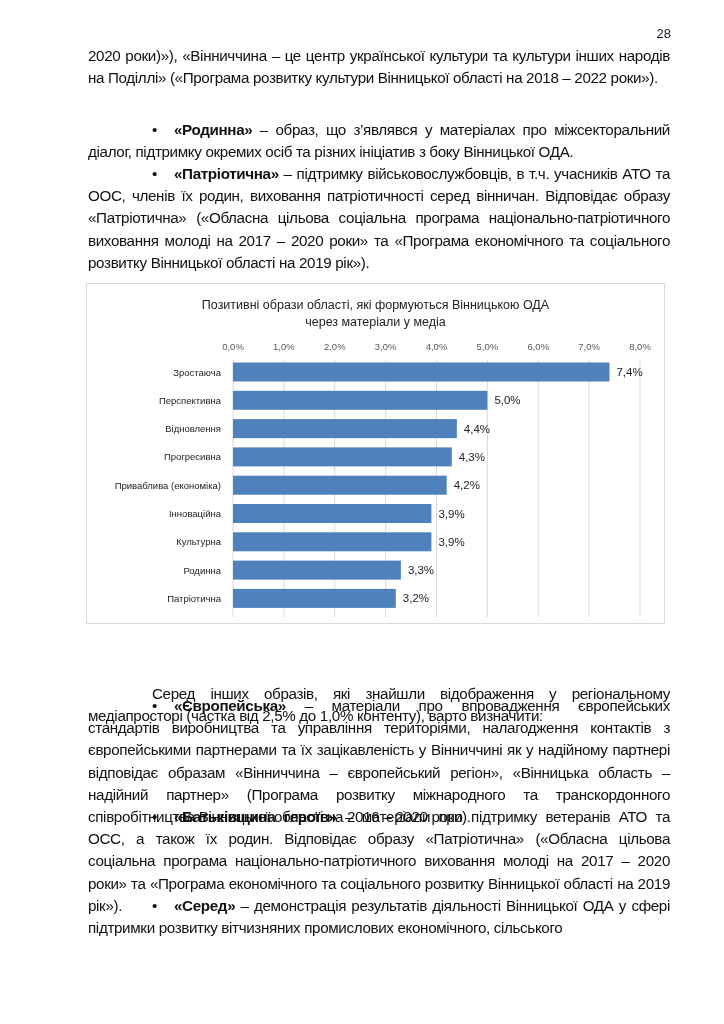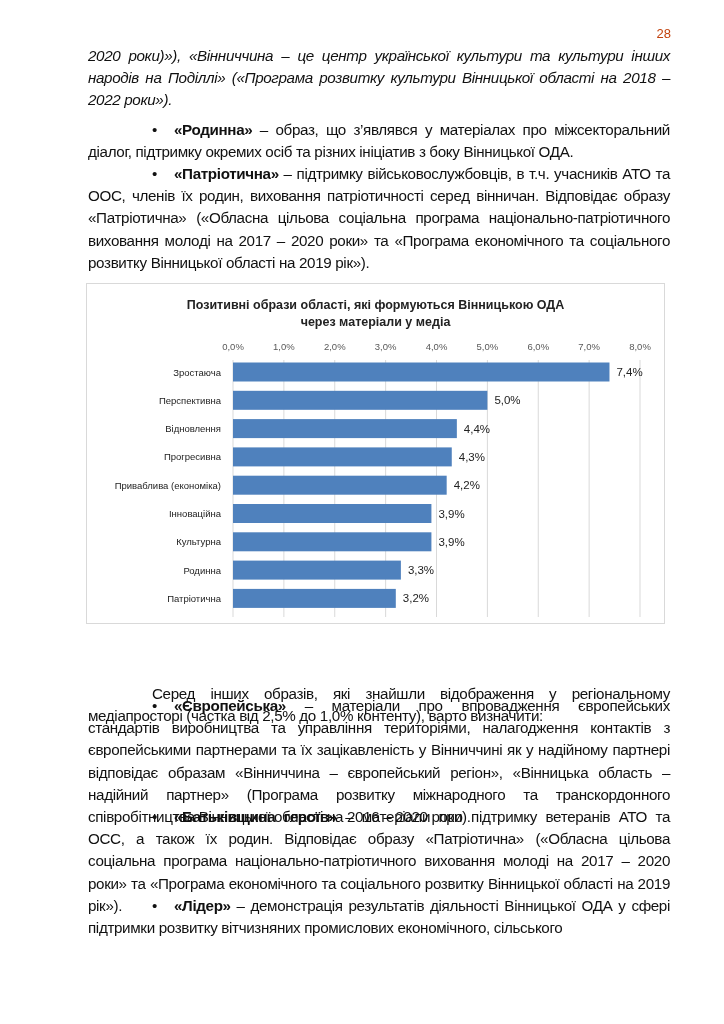--- a/index.html
+++ b/index.html
@@ -1,36 +1,36 @@
 <!DOCTYPE html>
 <html><head>
 <meta charset="utf-8">
 <style>
   html, body { margin:0; padding:0; background:#ffffff; }
   body { width:724px; height:1024px; position:relative; overflow:hidden;
          font-family:"Liberation Sans Narrow","Liberation Sans", sans-serif; color:#111; }
-  .page-num { position:absolute; top:26px; right:53px; font-size:13px; color:#c2410c; }
+  .page-num { position:absolute; top:26px; right:53px; font-size:13px; color:#0f172a; }
   .para { position:absolute; left:88px; width:582px; font-size:15.2px; line-height:22.2px;
           text-align:justify; letter-spacing:-0.35px; }
   .para .ind { display:inline-block; width:64px; }
   .para .bul { display:inline-block; width:14px; }
   .para b { font-weight:bold;margin-left:8px; }
   .chart { position:absolute; left:86px; top:283px; width:579px; height:341px;
            border:1px solid #d9d9d9; box-sizing:border-box; background:#fff; }
   .chart svg { position:absolute; left:0; top:0; }
-  .chart-title { position:absolute; left:0; width:100%; text-align:center; font-weight:bold;
+  .chart-title { position:absolute; left:0; width:100%; text-align:center; font-weight:normal;
                  font-size:12.5px; color:#222; }
 </style>
 </head>
 <body>
 
 <div class="page-num">28</div>
 
 <div id="top-text">
-    <div class="para" style="top: 45px; font-style: italic;"><span>2020 роки)»), «Вінниччина – це центр української культури та культури інших народів на Поділлі» («Програма розвитку культури Вінницької області на 2018 – 2022 роки»).</span></div>
+    <div class="para" style="top: 45px;"><span>2020 роки)»), «Вінниччина – це центр української культури та культури інших народів на Поділлі» («Програма розвитку культури Вінницької області на 2018 – 2022 роки»).</span></div>
     <div class="para" style="top: 119px;"><span class="ind"></span><span class="bul">•</span><b>«Родинна»</b><span> – образ, що з’являвся у матеріалах про міжсекторальний діалог, підтримку окремих осіб та різних ініціатив з боку Вінницької ОДА.</span></div>
     <div class="para" style="top: 163px;"><span class="ind"></span><span class="bul">•</span><b>«Патріотична»</b><span> – підтримку військовослужбовців, в т.ч. учасників АТО та ООС, членів їх родин, виховання патріотичності серед вінничан. Відповідає образу «Патріотична» («Обласна цільова соціальна програма національно-патріотичного виховання молоді на 2017 – 2020 роки» та «Програма економічного та соціального розвитку Вінницької області на 2019 рік»).</span></div>
   </div>
 
 <div class="chart">
   <div class="chart-title" style="top:14px">Позитивні образи області, які формуються Вінницькою ОДА</div>
   <div class="chart-title" style="top:31px">через матеріали у медіа</div>
   <svg id="chart-svg" width="579" height="341">
       <line x1="146" x2="146" y1="76" y2="333" stroke="#d9d9d9" stroke-width="1"></line>
       <text x="146" y="66" text-anchor="middle" font-size="9.5" fill="#595959" font-family="Liberation Sans, sans-serif">0,0%</text>
@@ -77,14 +77,14 @@
       <rect x="146" y="304.9" width="162.8" height="19" fill="#4f81bd"></rect>
       <text x="134" y="317.9" text-anchor="end" font-size="9.5" fill="#222" font-family="Liberation Sans, sans-serif">Патріотична</text>
       <text x="315.8" y="318.4" text-anchor="start" font-size="11.5" fill="#222" font-family="Liberation Sans, sans-serif">3,2%</text>
     </svg>
 </div>
 
 <div id="bottom-text">
     <div class="para" style="top: 651px; margin-top: 32px;"><span class="ind"></span><span>Серед інших образів, які знайшли відображення  у регіональному медіапросторі (частка від 2,5% до 1,0% контенту), варто визначити:</span></div>
     <div class="para" style="top: 695px;"><span class="ind"></span><span class="bul">•</span><b>«Європейська»</b><span> – матеріали про впровадження європейських стандартів виробництва та управління територіями, налагодження контактів з європейськими партнерами та їх зацікавленість у Вінниччині як у надійному партнері відповідає образам «Вінниччина – європейський регіон», «Вінницька область – надійний партнер» (Програма розвитку міжнародного та транскордонного співробітництва Вінницької області на 2016 – 2020 роки).</span></div>
     <div class="para" style="top: 806px;"><span class="ind"></span><span class="bul">•</span><b>«Батьківщина героїв»</b><span> – матеріали про підтримку ветеранів АТО та ОСС, а також їх родин. Відповідає образу «Патріотична» («Обласна цільова соціальна програма національно-патріотичного виховання молоді на 2017 – 2020 роки» та «Програма економічного та соціального розвитку Вінницької області на 2019 рік»).</span></div>
-    <div class="para" style="top: 895px;"><span class="ind"></span><span class="bul">•</span><b>«Лідер»</b><span> – демонстрація результатів діяльності Вінницької ОДА у сфері підтримки розвитку вітчизняних промислових економічного, сільського</span></div>
+    <div class="para" style="top: 895px;"><span class="ind"></span><span class="bul">•</span><b>«Серед»</b><span> – демонстрація результатів діяльності Вінницької ОДА у сфері підтримки розвитку вітчизняних промислових економічного, сільського</span></div>
   </div>
 
 </body></html>

